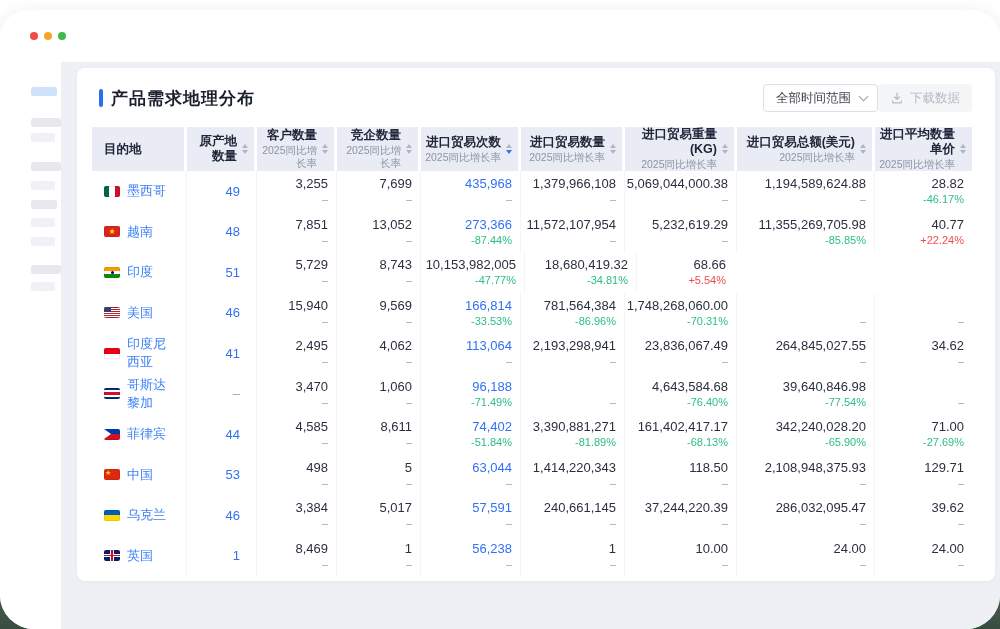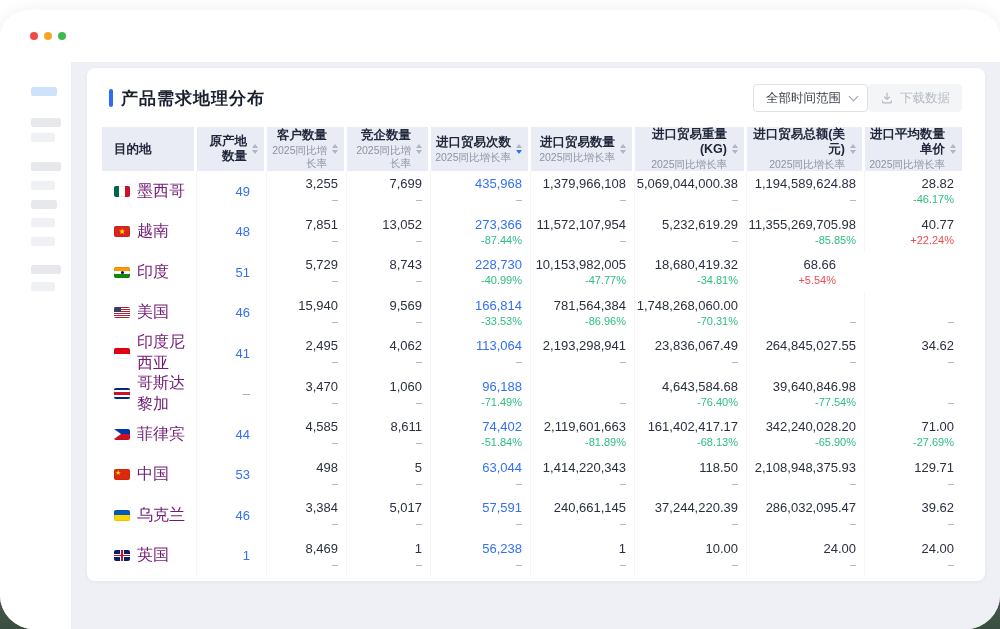--- a/index.html
+++ b/index.html
@@ -57,24 +57,24 @@
   .c-down.active{ border-top-color:#3370f4; }
   .td{ height:40.5px; display:flex; flex-direction:column; justify-content:center; align-items:flex-end;
        padding:0 8px; border-right:1px solid #f4f5f9; }
   .td:last-child{ border-right:none; }
   .td.dest{ flex-direction:row; align-items:center; justify-content:flex-start; padding-left:12px; }
   .num{ font-size:13px; color:#2b3040; line-height:17px; min-height:17px; }
   .num.link{ color:#3370f4; cursor:pointer; }
   .num.dash{ color:#9ea3ad; }
   .growth{ font-size:11px; line-height:15px; min-height:15px; }
   .growth.down{ color:#2cbe82; } .growth.up{ color:#f14b4e; } .growth.dash{ color:#9ea3ad; }
-  .cname{ font-size:16px; color:#701a75; }
+  .cname{ font-size:13px; color:#3b82f6; }
   
   .w-dest{width:95px;} .w-origin{width:70px;} .w-customers{width:80px;} .w-competitors{width:84px;}
-  .w-count{width:100px;} .w-qty{width:104px;} .w-weight{width:112px;} .w-total{width:118px;} .w-price{width:97px;}
+  .w-count{width:100px;} .w-qty{width:104px;} .w-weight{width:112px;} .w-total{width:138px;} .w-price{width:97px;}
   
   .flag{ width:16px; height:11px; border-radius:2px; display:inline-block; margin-right:7px;
          box-shadow:inset 0 0 0 .5px rgba(0,0,0,.15); position:relative; overflow:hidden; flex:none; }
   .flag-mx{ background:linear-gradient(90deg,#006847 0 33%,#fff 33% 67%,#ce1126 67%); }
   .flag-vn{ background:#da251d; } .flag-vn::after{ content:"★"; position:absolute; inset:0; color:#ffdf00; font-size:8px; line-height:11px; text-align:center; }
   .flag-in{ background:linear-gradient(180deg,#f90 0 33%,#fff 33% 67%,#128807 67%); }
   .flag-in::after{ content:""; position:absolute; left:50%; top:50%; width:3px; height:3px; margin:-1.5px 0 0 -1.5px; border-radius:50%; background:#000080; }
   .flag-us{ background:repeating-linear-gradient(180deg,#b22234 0 1px,#fff 1px 2px); }
   .flag-us::after{ content:""; position:absolute; left:0; top:0; width:7px; height:5px; background:#3c3b6e; }
   .flag-id{ background:linear-gradient(180deg,#e70011 0 50%,#fff 50%); }
@@ -303,24 +303,20 @@
                 <div class="num link">51</div>
               </div>
               <div class="td w-customers">
                 <div class="num">5,729</div>
                 <div class="growth dash">–</div>
               </div>
               <div class="td w-competitors">
                 <div class="num">8,743</div>
                 <div class="growth dash">–</div>
               </div>
-              <div class="td w-count">
-                <div class="num link">228,730</div>
-                <div class="growth down">-40.99%</div>
-              </div>
               <div class="td w-qty">
                 <div class="num">10,153,982,005</div>
                 <div class="growth down">-47.77%</div>
               </div>
               <div class="td w-weight">
                 <div class="num">18,680,419.32</div>
                 <div class="growth down">-34.81%</div>
               </div>
               <div class="td w-price">
                 <div class="num">68.66</div>
@@ -452,21 +448,21 @@
               </div>
               <div class="td w-competitors">
                 <div class="num">8,611</div>
                 <div class="growth dash">–</div>
               </div>
               <div class="td w-count">
                 <div class="num link">74,402</div>
                 <div class="growth down">-51.84%</div>
               </div>
               <div class="td w-qty">
-                <div class="num">2,119,601,663</div>
+                <div class="num">3,390,881,271</div>
                 <div class="growth down">-81.89%</div>
               </div>
               <div class="td w-weight">
                 <div class="num">161,402,417.17</div>
                 <div class="growth down">-68.13%</div>
               </div>
               <div class="td w-total">
                 <div class="num">342,240,028.20</div>
                 <div class="growth down">-65.90%</div>
               </div>

